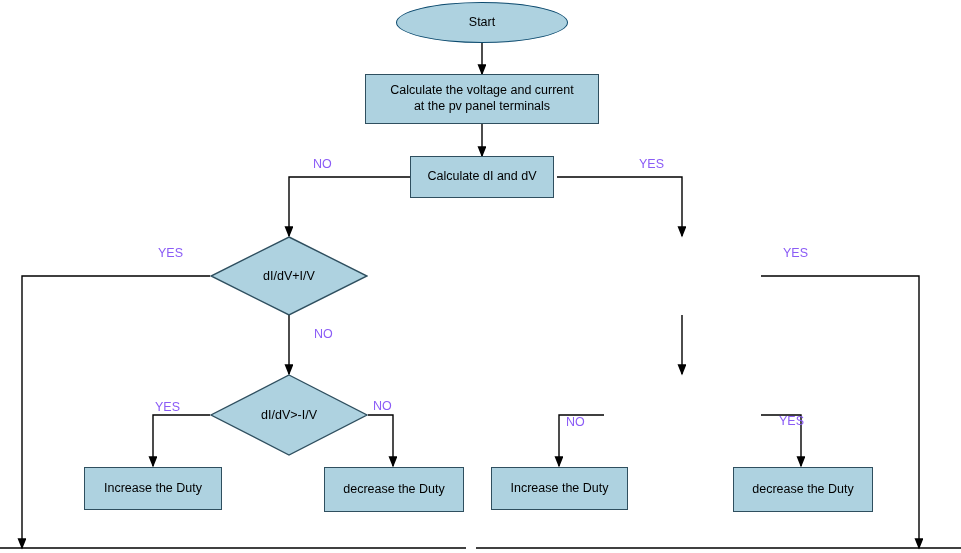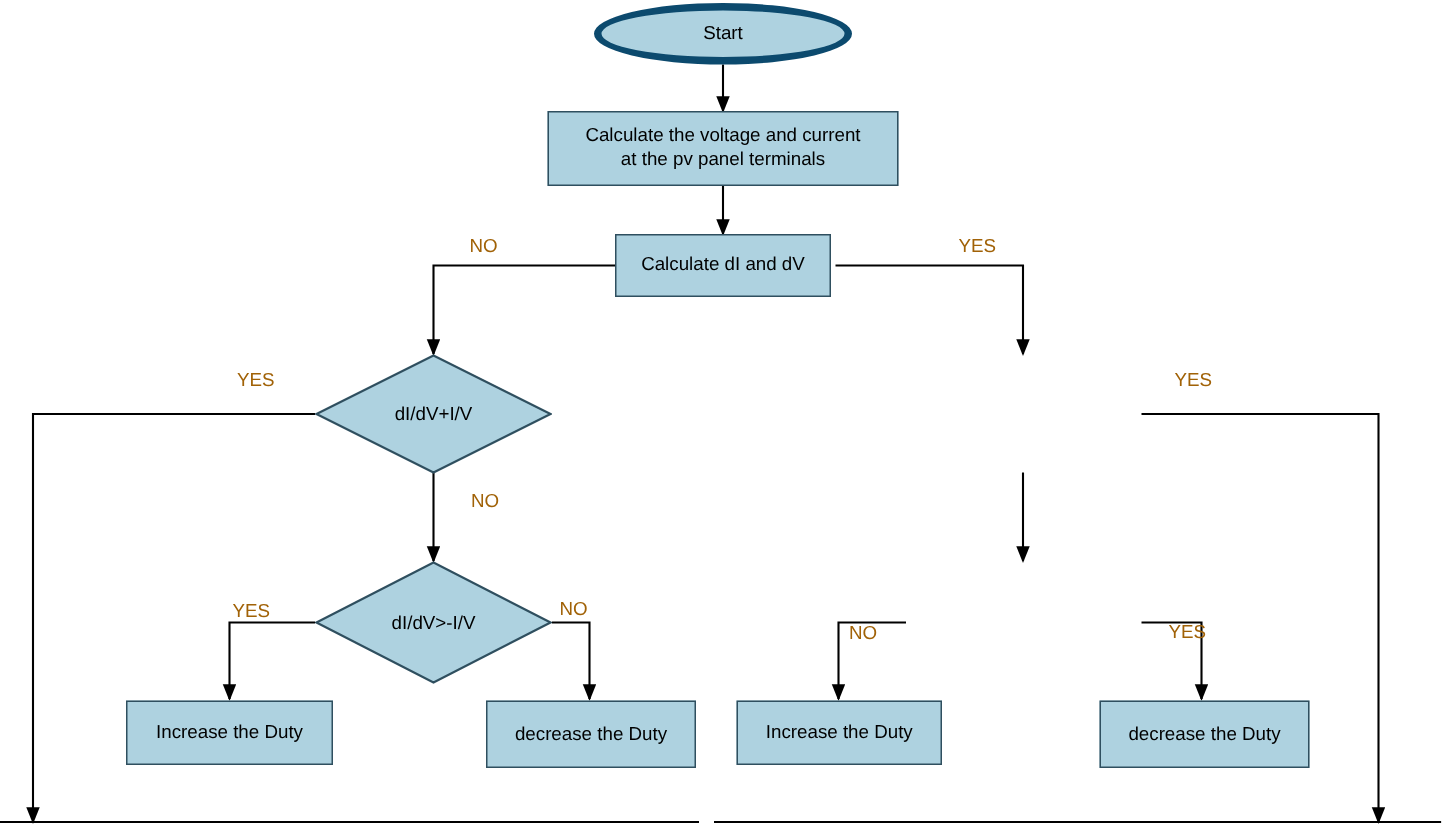--- a/index.html
+++ b/index.html
@@ -33,21 +33,21 @@
     color: #000000;
     font-size: 12.5px;
     line-height: 1.25;
   }
   .rect {
     background: #aed2e0;
     border: 1px solid #2f4f5f;
   }
   .terminal {
     background: #aed2e0;
-    border: 5px solid #0c4a6e;
+    border: 1px solid #0c4a6e;
     border-radius: 50%;
   }
   .diamond-wrap {
     position: absolute;
     text-decoration: underline;
   }
   .diamond-shape {
     position: absolute;
     left: 0;
     top: 0;
@@ -61,21 +61,21 @@
     display: flex;
     align-items: center;
     justify-content: center;
     font-size: 12.5px;
     color: #000;
     text-align: center;
   }
   .edge-label {
     position: absolute;
     font-size: 12.5px;
-    color: #a16207;
+    color: #8b5cf6;
     white-space: nowrap;
   }
 </style>
 </head>
 <body>
 
 <div id="canvas">
 
   <svg class="lines" viewBox="0 0 961 553">
     <defs>

